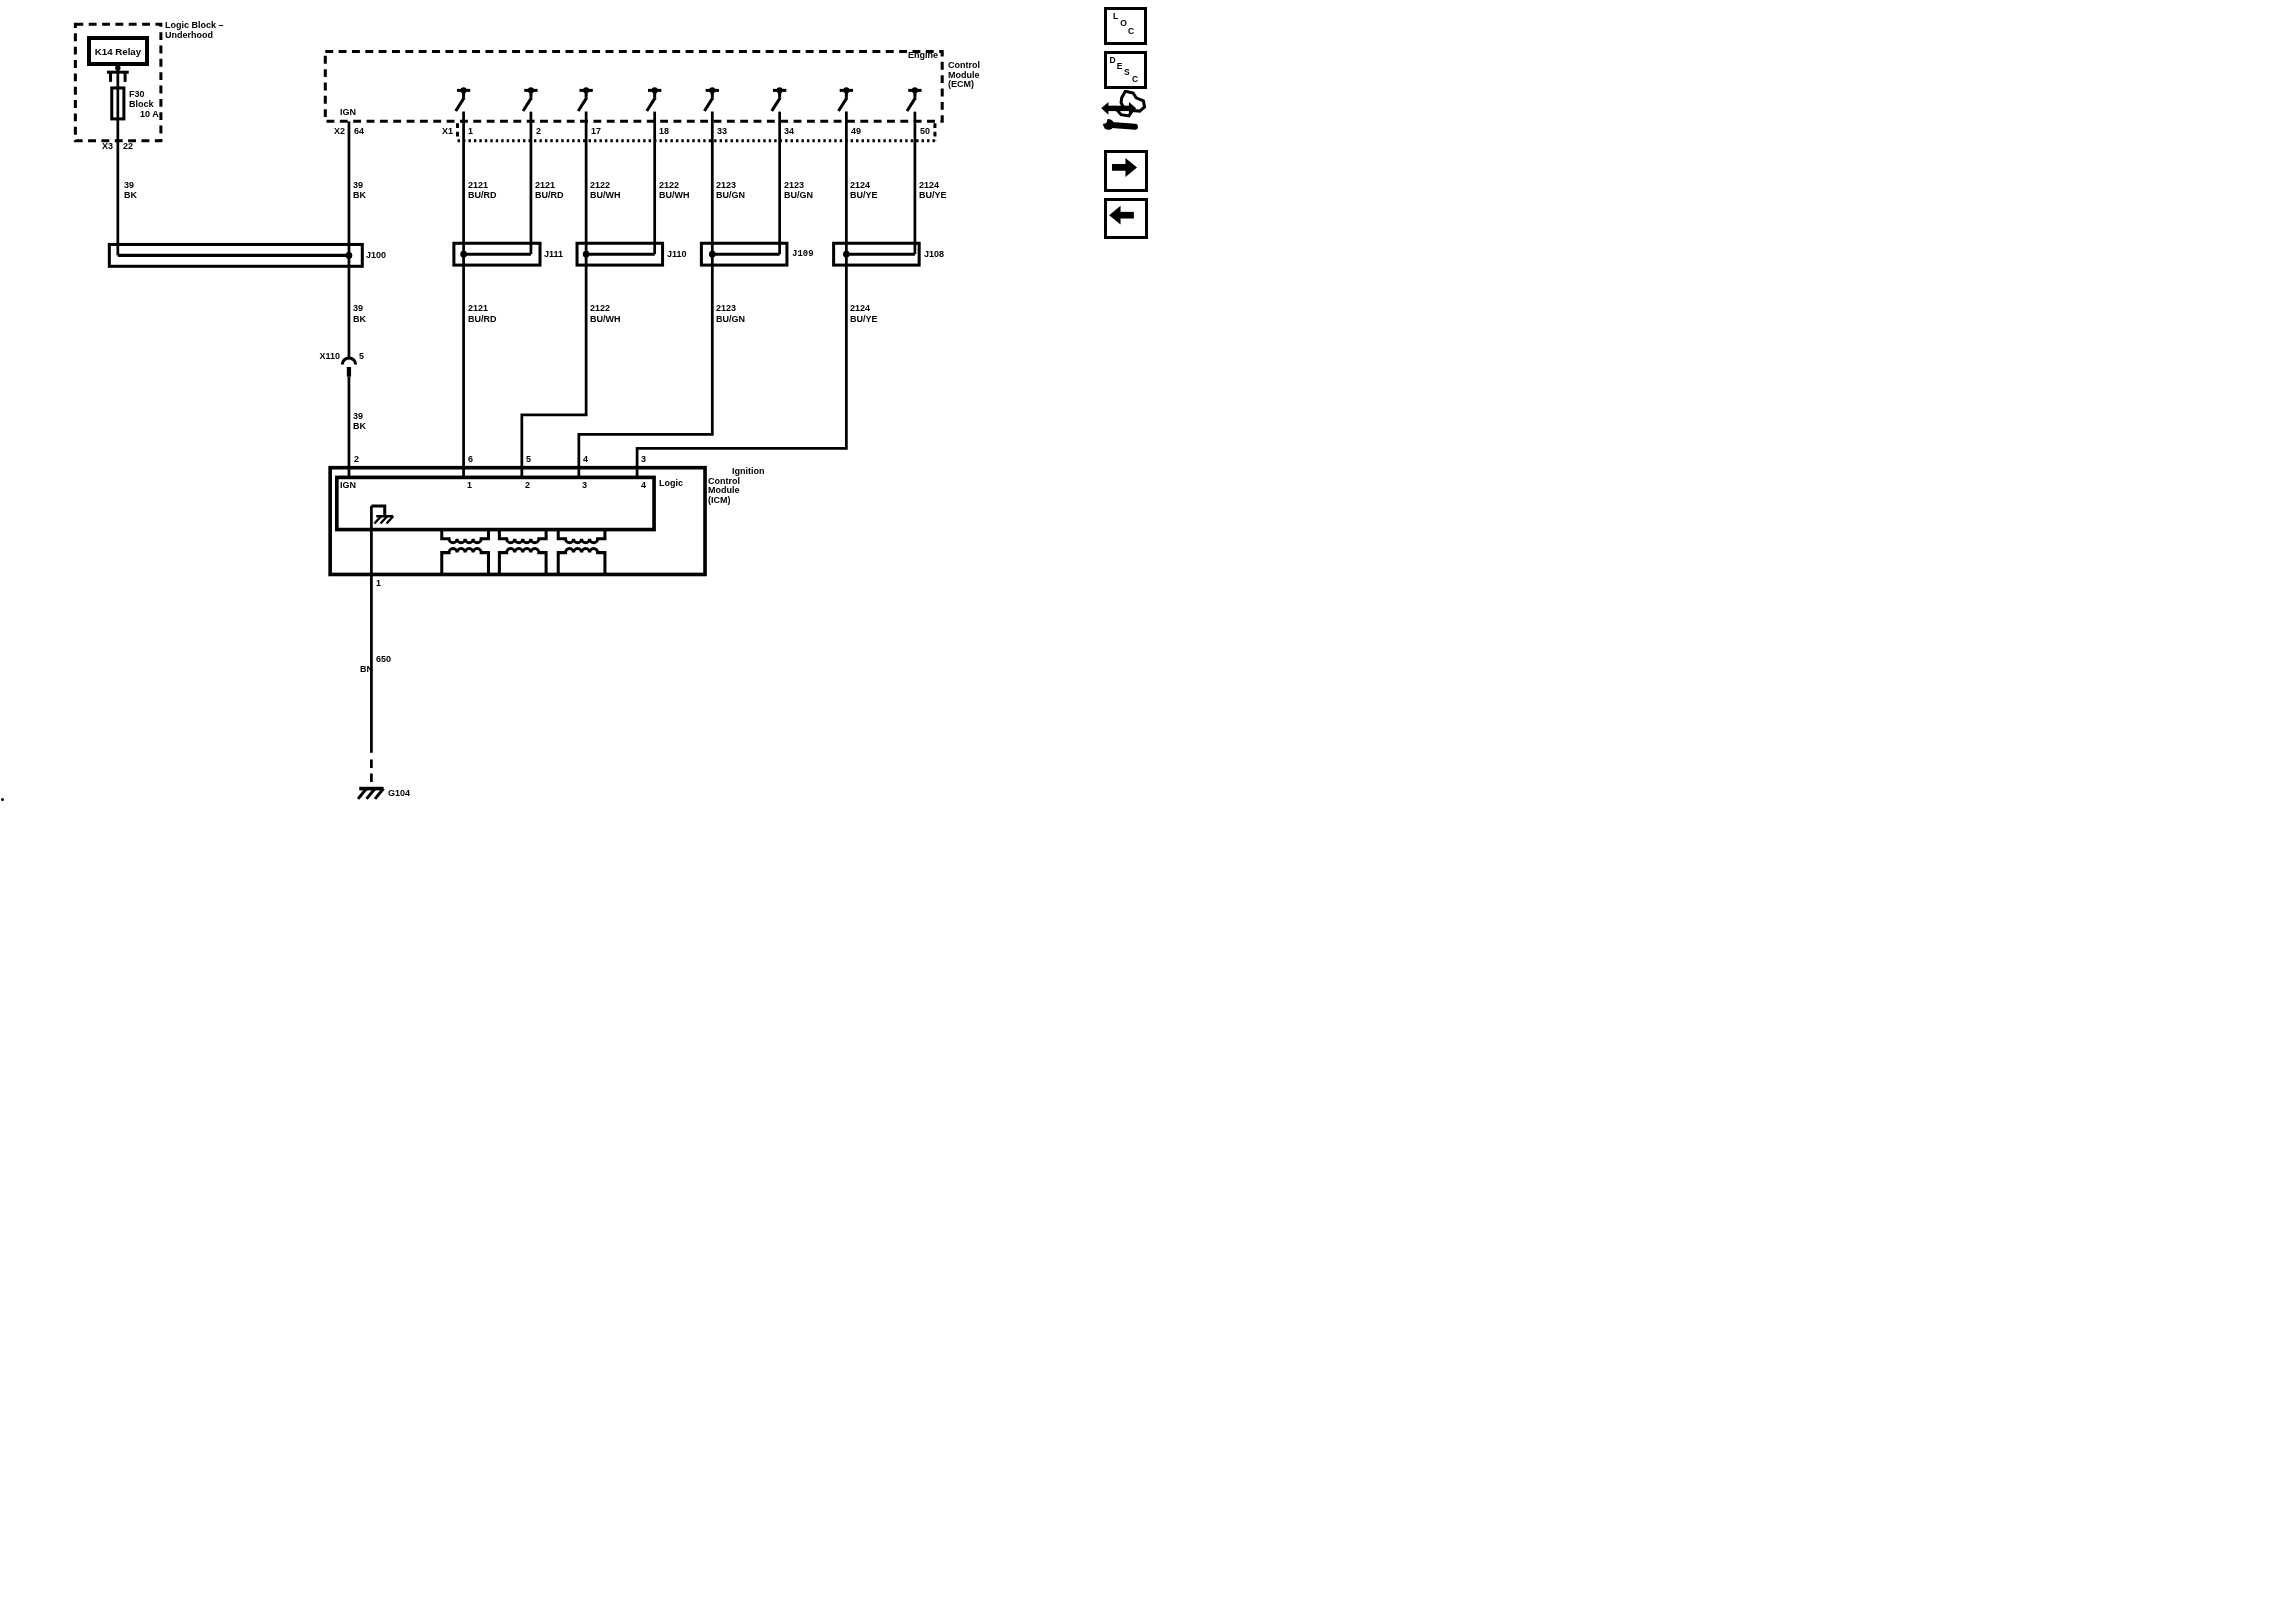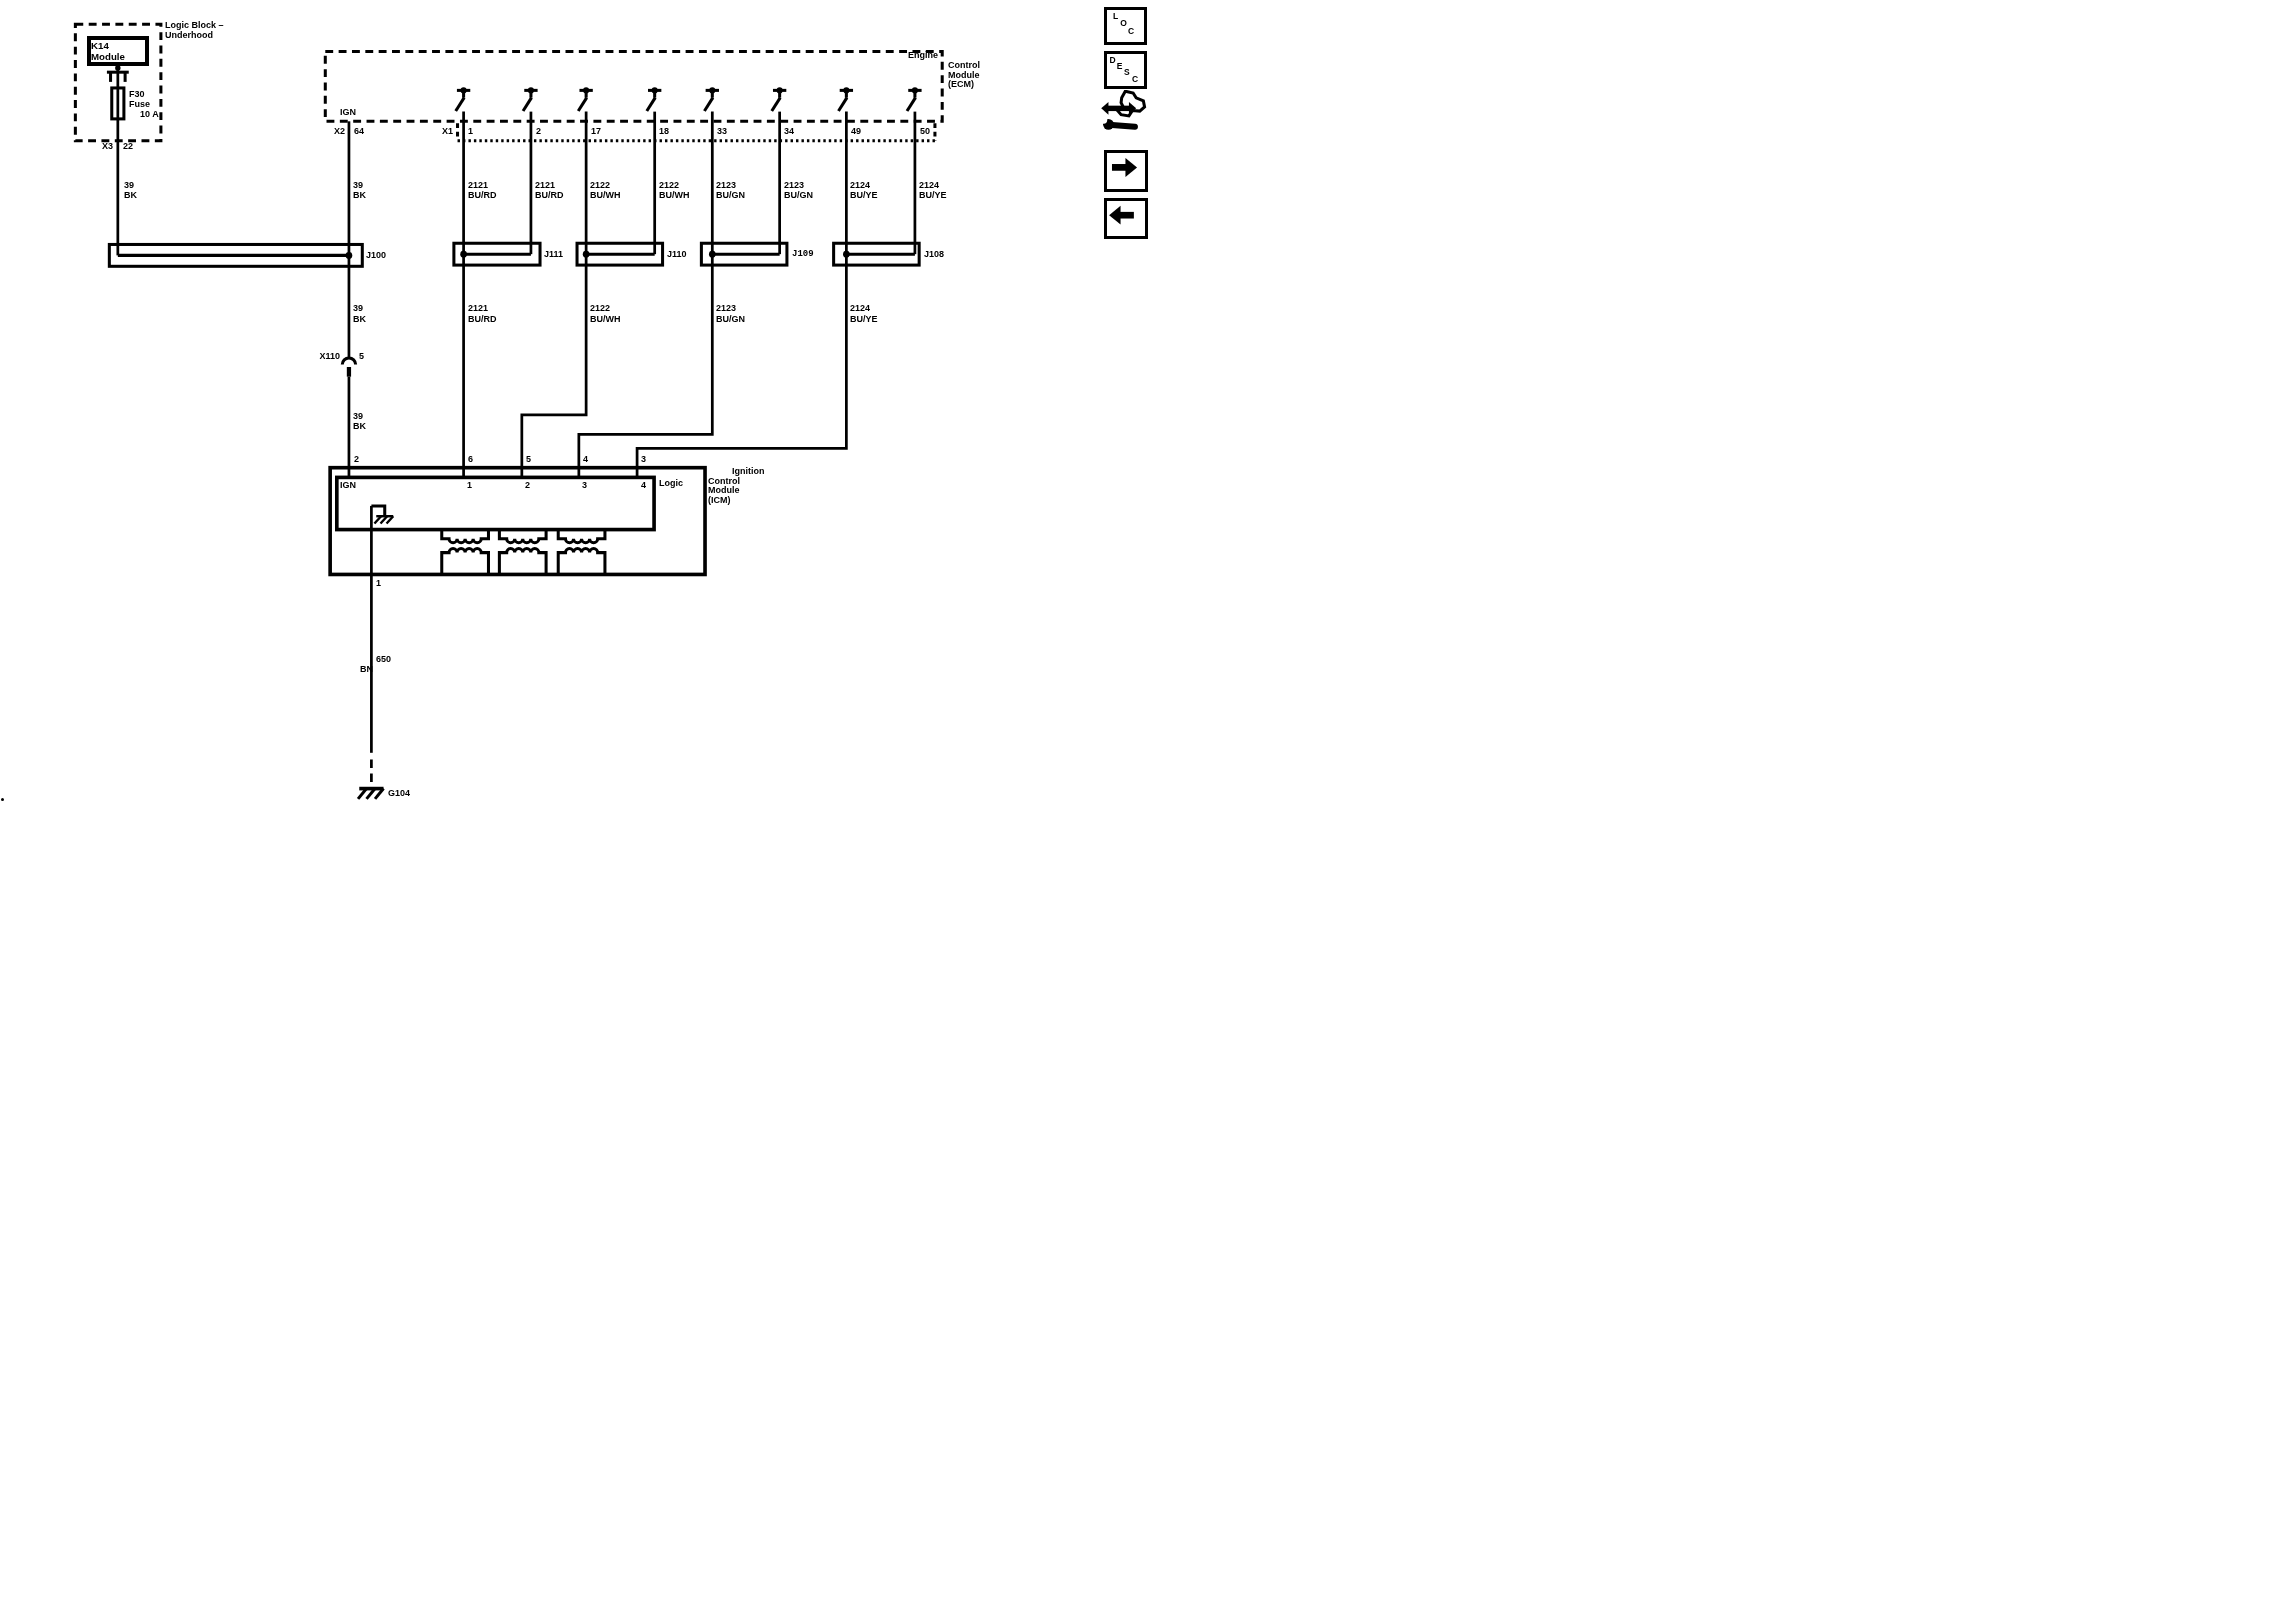--- a/index.html
+++ b/index.html
@@ -133,24 +133,24 @@
       <line x1="592" y1="1300" x2="632" y2="1300" stroke-width="6"></line>
       <line x1="604" y1="1300" x2="590" y2="1317" stroke-width="5"></line>
       <line x1="618" y1="1300" x2="604" y2="1317" stroke-width="5"></line>
       <line x1="632" y1="1300" x2="618" y2="1317" stroke-width="5"></line>
     </g>
   </svg>
 
   <span class="lbl" style="left:165px;top:20px;">Logic Block –</span>
   <span class="lbl" style="left:165px;top:30px;">Underhood</span>
   <div class="k14box">
-    <span>K14 Module</span>
+    <span>K14 Relay</span>
   </div>
   <span class="lbl" style="left:129px;top:89px;">F30</span>
-  <span class="lbl" style="left:129px;top:99px;">Fuse</span>
+  <span class="lbl" style="left:129px;top:99px;">Block</span>
   <span class="lbl" style="left:140px;top:109px;">10 A</span>
   <span class="lbl r" style="left:113px;top:141px;">X3</span>
   <span class="lbl" style="left:123px;top:141px;">22</span>
 
   <span class="lbl" style="left:340px;top:107px;">IGN</span>
   <span class="lbl" style="left:908px;top:50px;">Engine</span>
   <span class="lbl" style="left:948px;top:60px;">Control</span>
   <span class="lbl" style="left:948px;top:70px;">Module</span>
   <span class="lbl" style="left:948px;top:79px;">(ECM)</span>
   <span class="lbl r" style="left:345px;top:126px;">X2</span>

